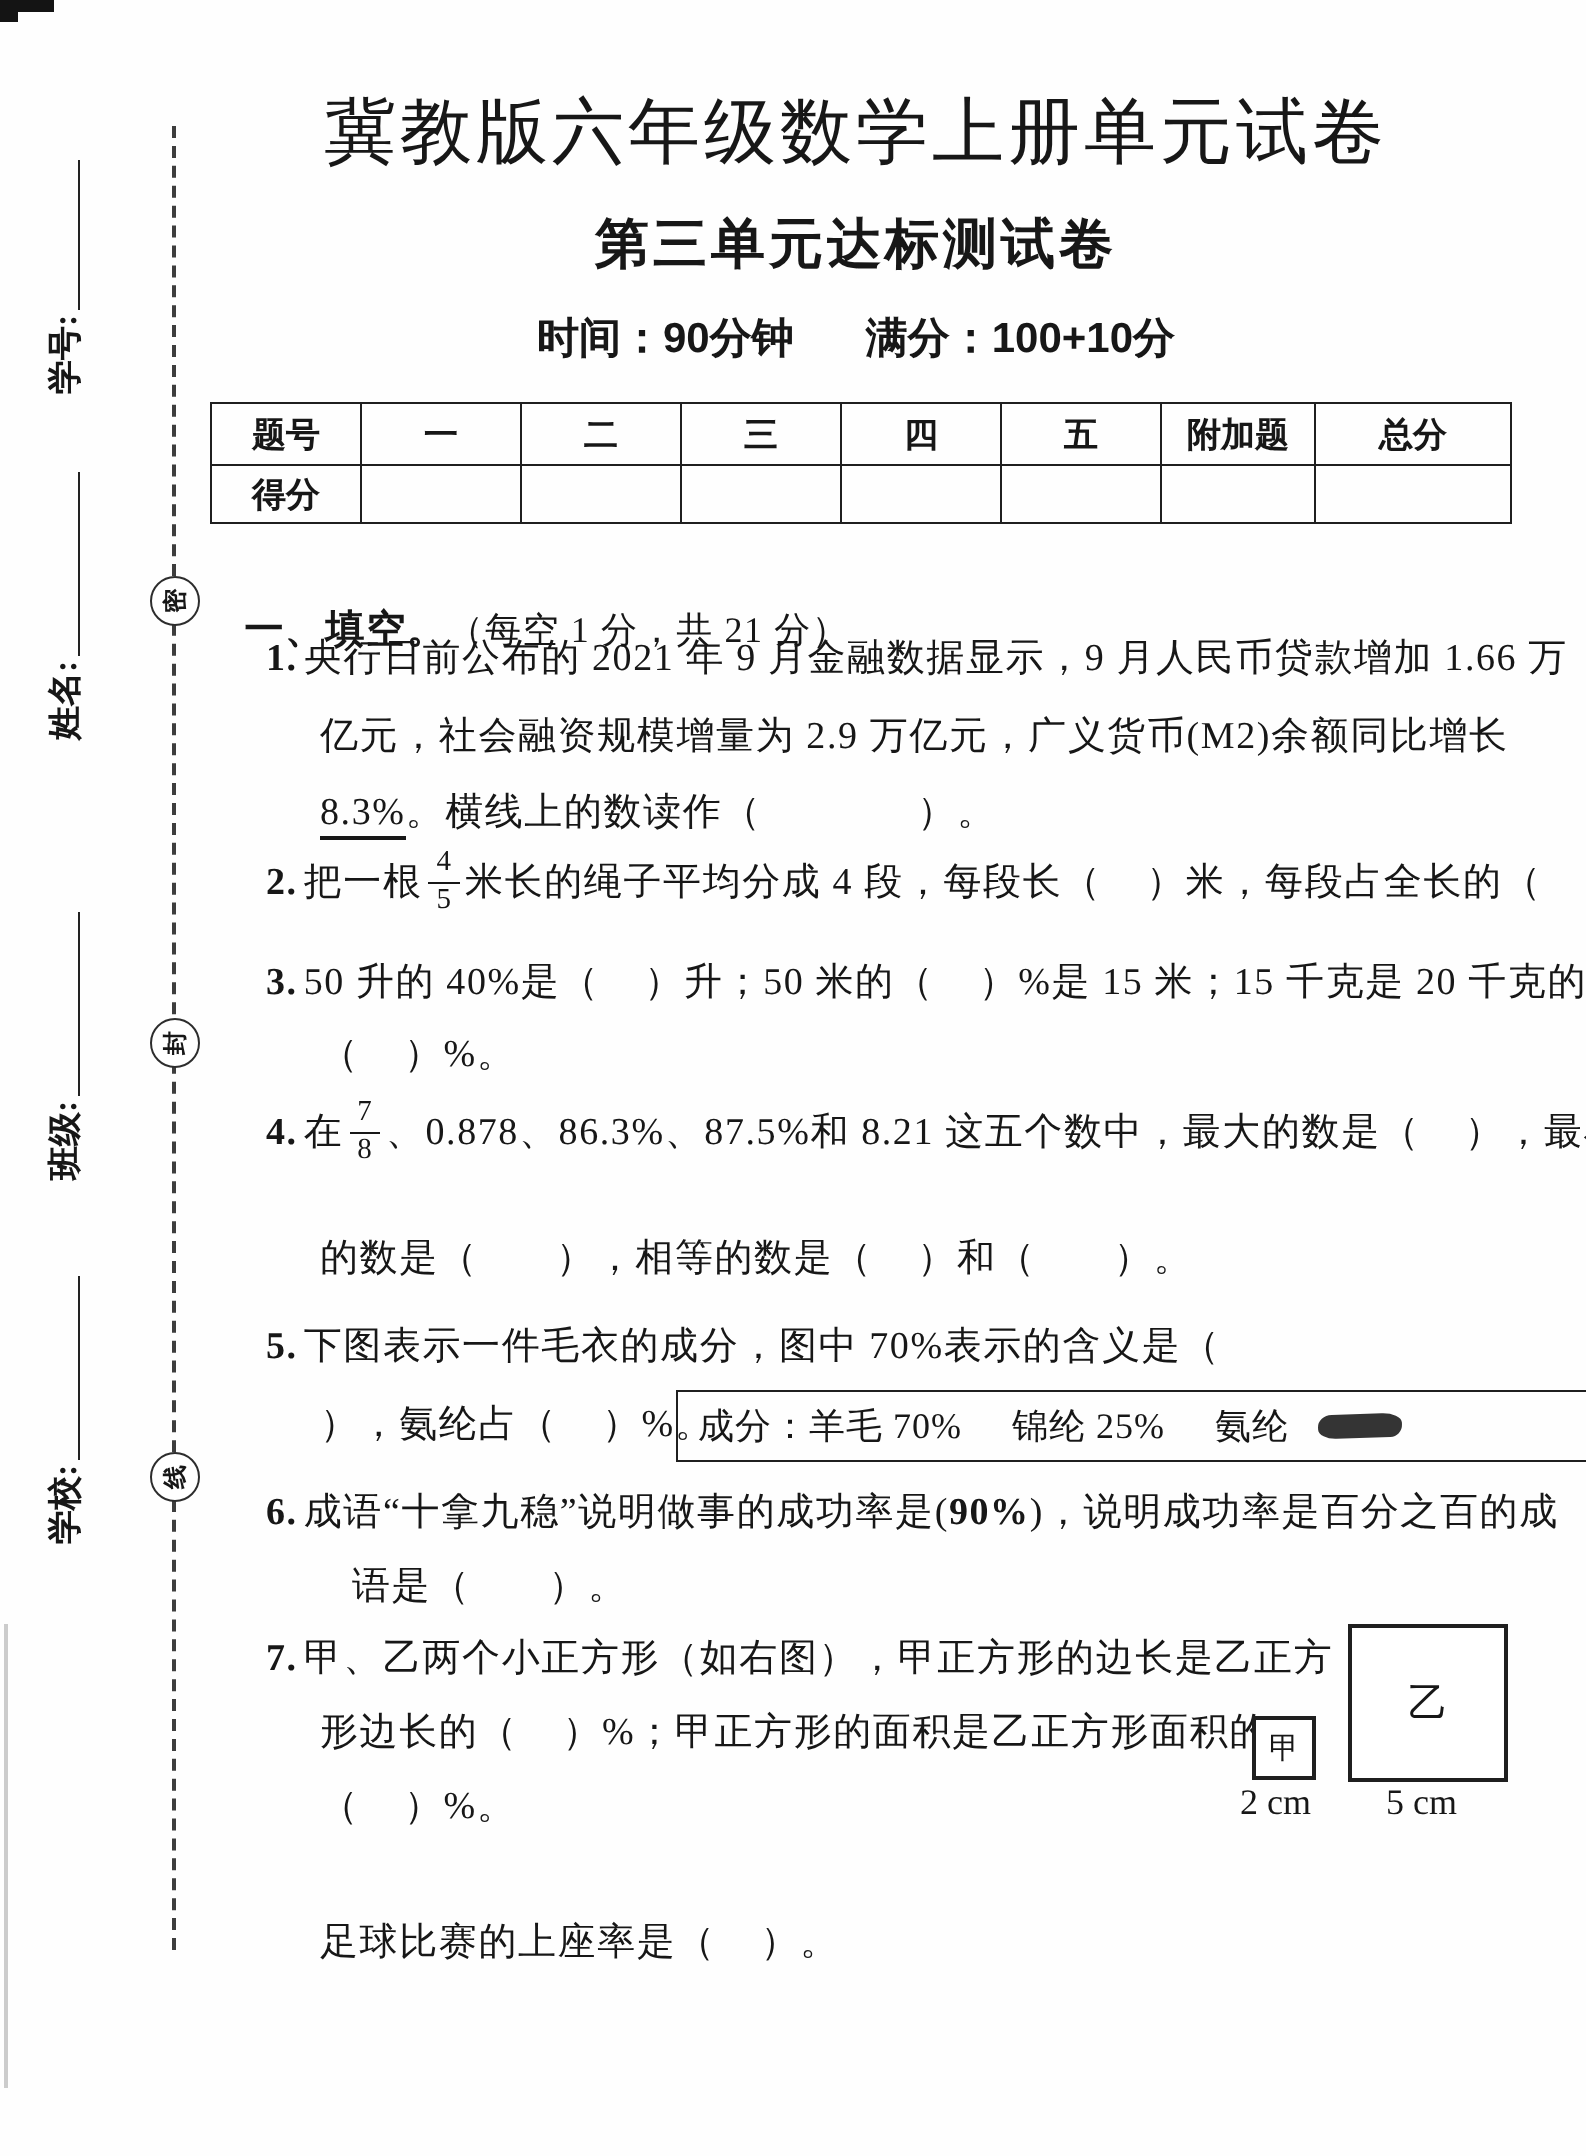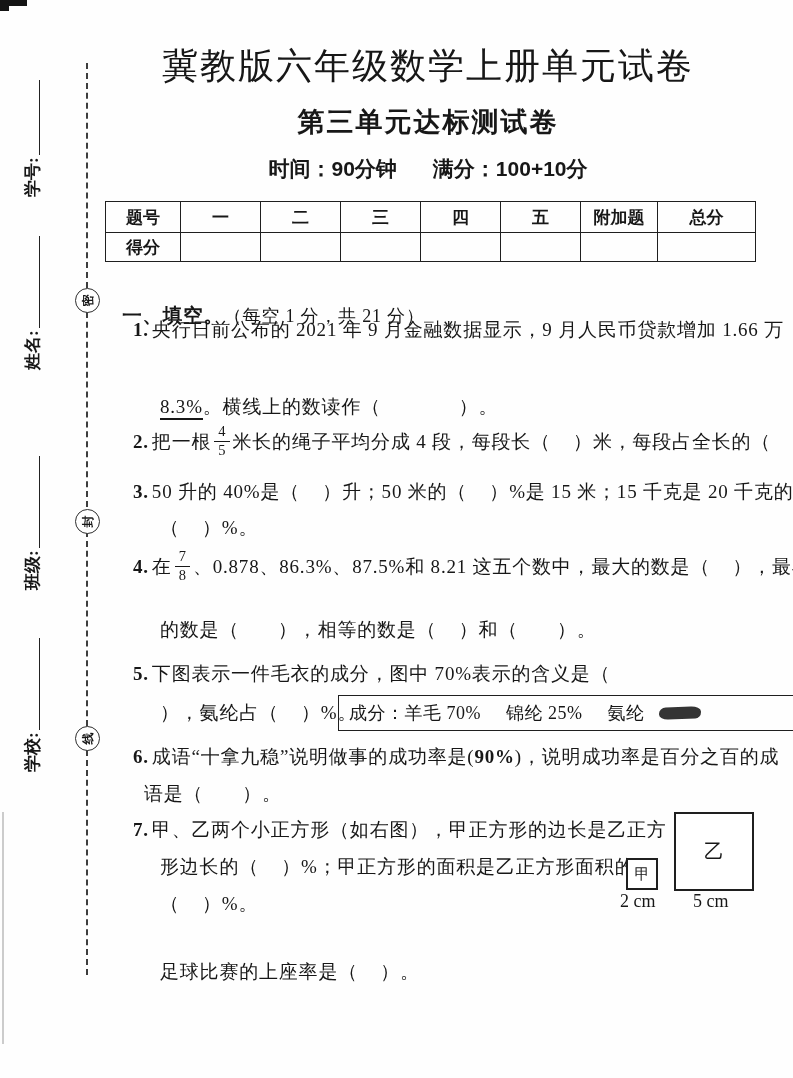--- a/index.html
+++ b/index.html
@@ -146,20 +146,21 @@
       <td></td>
     </tr>
   </tbody>
     </table>
 
   <div class="ln" style="left:100px; top:278px;">
     <span class="sec-head">一、填空。</span><span class="sec-note">（每空 1 分，共 21 分）</span>
   </div>
 
   <div class="ln" style="left:133px; top:317px;"><span class="qnum">1.</span><span>央行日前公布的 2021 年 9 月金融数据显示，9 月人民币贷款增加 1.66 万</span></div>
+  <div class="ln" style="left:160px; top:356px;"><span>亿元，社会融资规模增量为 2.9 万亿元，广义货币(M2)余额同比增长</span></div>
   <div class="ln" style="left:160px; top:394px;"><span class="u">8.3%</span><span>。横线上的数读作（              ）。</span></div>
 
   <div class="ln ln-flex" style="left:133px; top:424px;">
     <span class="qnum">2.</span><span>把一根</span><span class="frac"><span class="fnum">4</span><span class="fden">5</span></span><span>米长的绳子平均分成 4 段，每段长（    ）米，每段占全长的（    ）%。</span>
   </div>
 
   <div class="ln" style="left:133px; top:479px;"><span class="qnum">3.</span><span>50 升的 40%是（    ）升；50 米的（    ）%是 15 米；15 千克是 20 千克的</span></div>
   <div class="ln" style="left:160px; top:515px;"><span>（    ）%。</span></div>
 
   <div class="ln ln-flex" style="left:133px; top:549px;">
@@ -168,21 +169,21 @@
   <div class="ln" style="left:160px; top:617px;"><span>的数是（       ），相等的数是（    ）和（       ）。</span></div>
 
   <div class="ln" style="left:133px; top:661px;"><span class="qnum">5.</span><span>下图表示一件毛衣的成分，图中 70%表示的含义是（</span></div>
   <div class="ln" style="left:160px; top:700px;"><span>），氨纶占（    ）%。</span></div>
   <div class="comp-box">
     <span class="txt">成分：羊毛 70%     锦纶 25%     氨纶</span>
     <span class="scribble"></span>
   </div>
 
   <div class="ln" style="left:133px; top:744px;"><span class="qnum">6.</span><span>成语“十拿九稳”说明做事的成功率是(</span><span class="b">90%</span><span>)，说明成功率是百分之百的成</span></div>
-  <div class="ln" style="left:144px; top:781px;font-family:Liberation Serif, serif;"><span>语是（       ）。</span></div>
+  <div class="ln" style="left:176px; top:781px;font-family:Liberation Serif, serif;"><span>语是（       ）。</span></div>
 
   <div class="ln" style="left:133px; top:817px;"><span class="qnum">7.</span><span>甲、乙两个小正方形（如右图），甲正方形的边长是乙正方</span></div>
   <div class="ln" style="left:160px; top:854px;"><span>形边长的（    ）%；甲正方形的面积是乙正方形面积的</span></div>
   <div class="ln" style="left:160px; top:891px;"><span>（    ）%。</span></div>
 
   <div class="sq sq-jia">
       <span>甲</span>
     </div>
   <div class="sq sq-yi">
       <span>乙</span>

